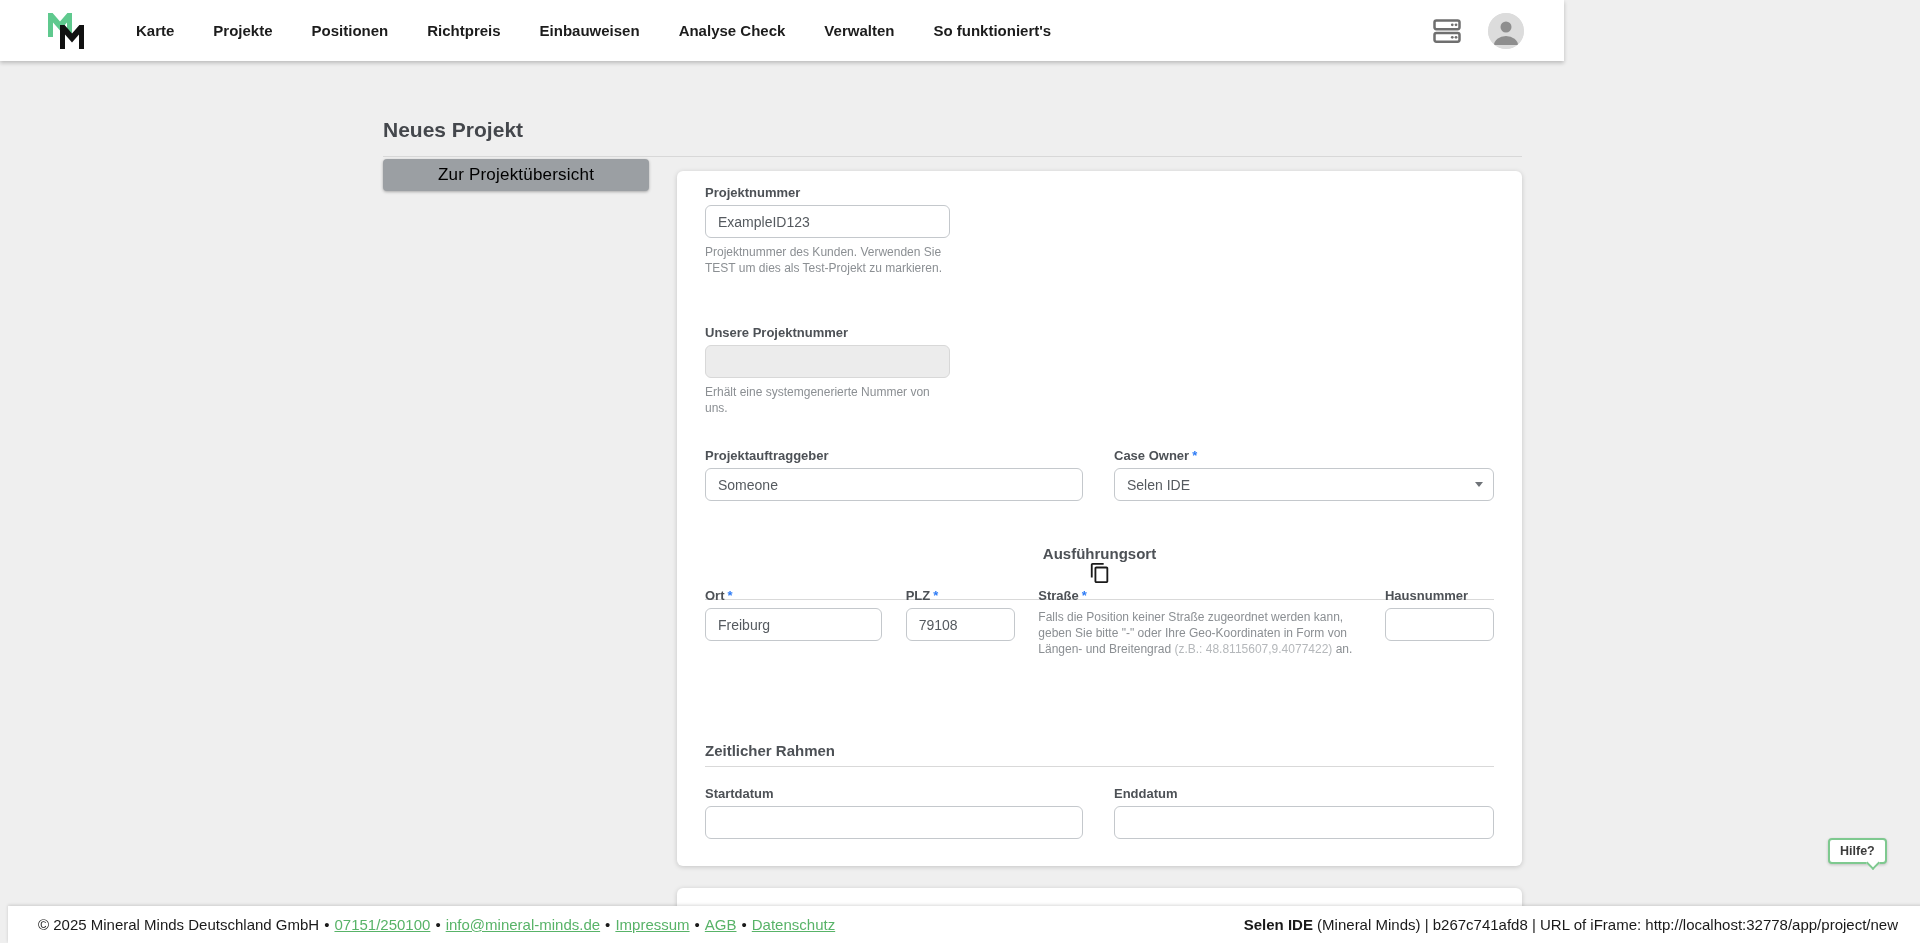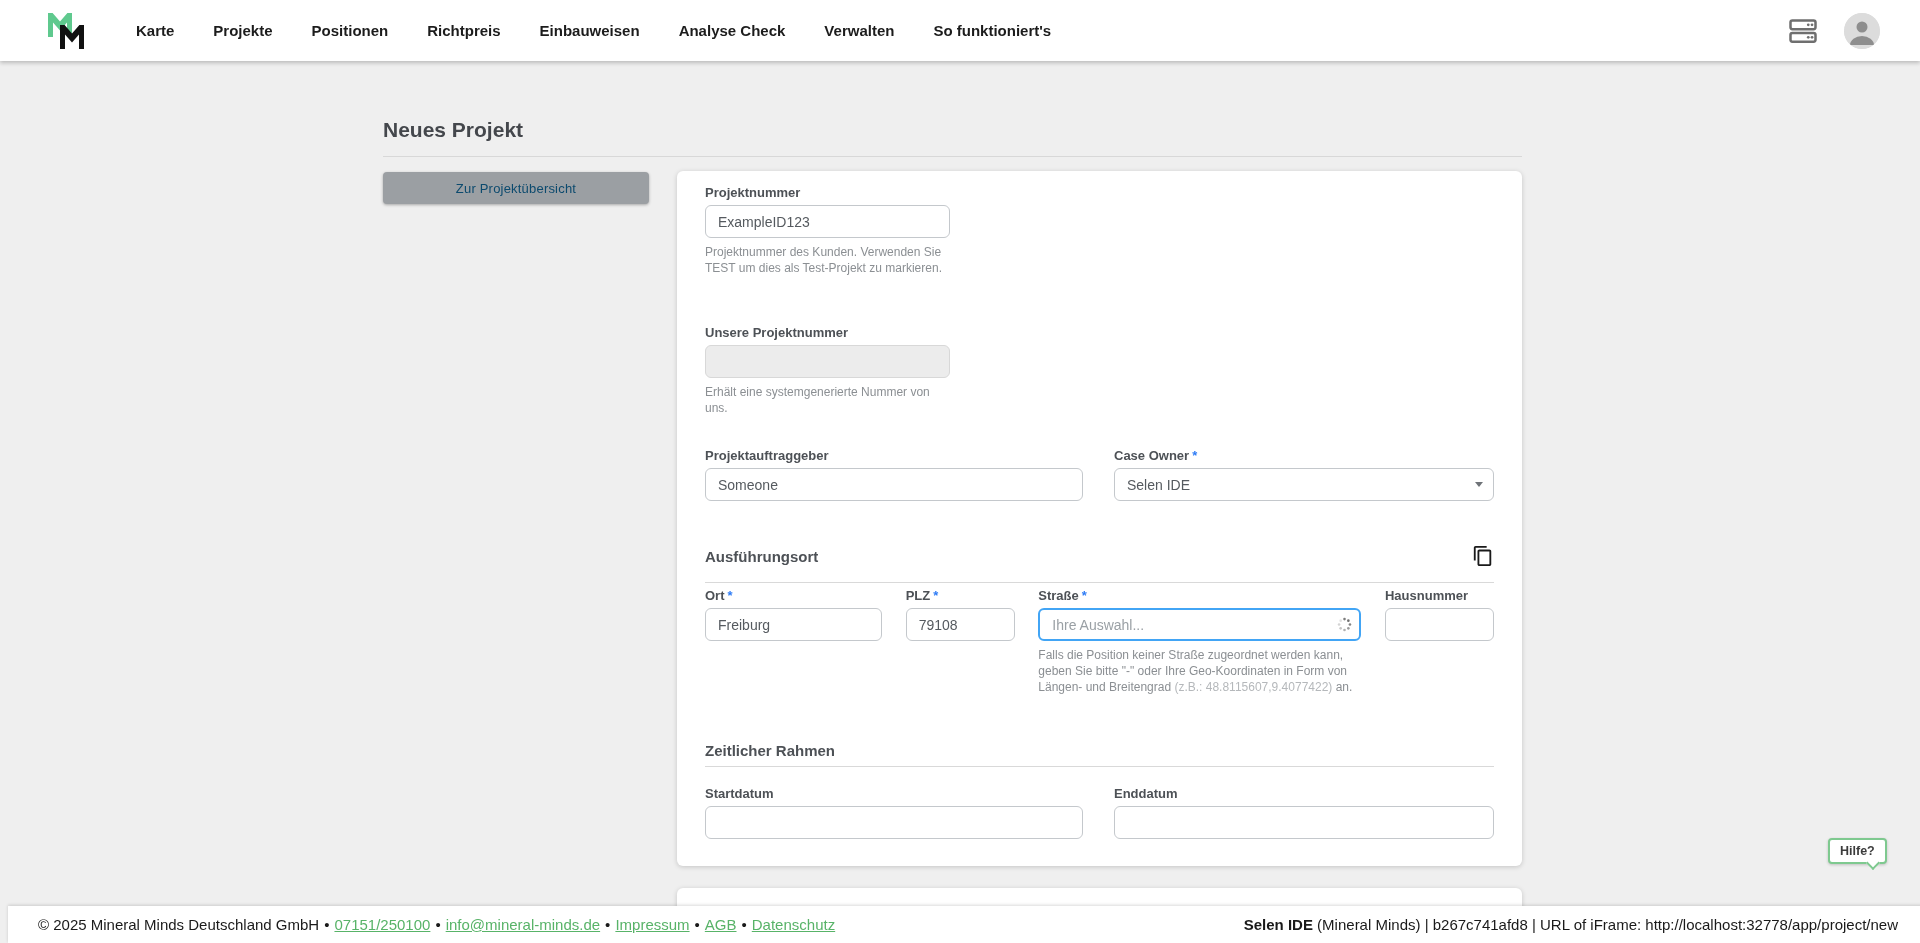--- a/index.html
+++ b/index.html
@@ -1,34 +1,34 @@
 <!DOCTYPE html>
 <html><head>
 <meta charset="utf-8">
 <style>
   * { margin:0; padding:0; box-sizing:border-box; }
   html,body { width:1920px; height:943px; }
   body { font-family:"Liberation Sans", sans-serif; background:#efefef; position:relative; overflow:hidden; }
 
   
-  .navbar { position:absolute; top:0; left:0; width:1920px; height:61px; background:#ffffff;
+  .navbar { position:absolute; top:0; left:0; width:1564px; height:61px; background:#ffffff;
             box-shadow:0 2px 4px rgba(0,0,0,.22); display:flex; align-items:center; z-index:30; }
   .logo { margin-left:42px; width:44px; height:40px; display:flex; align-items:center; cursor:pointer; }
   .nav-items { display:flex; align-items:center; gap:39px; margin-left:50px; }
   .nav-item { font-size:15px; font-weight:600; color:#1c1c1c; text-decoration:none; cursor:pointer; white-space:nowrap; }
   .nav-right { margin-left:auto; margin-right:40px; display:flex; align-items:center; gap:26px; }
   .icon-btn { cursor:pointer; display:flex; align-items:center; }
   .avatar { width:36px; height:36px; border-radius:50%; background:#dcdcdc; overflow:hidden; display:flex; align-items:center; justify-content:center; cursor:pointer; }
 
   
   .content { position:absolute; left:383px; top:61px; width:1139px; }
   .page-title { font-size:21px; font-weight:700; color:#44474c; margin-top:57px; }
   .title-divider { margin-top:14px; border:none; border-top:1px solid #d8d8d8; width:1139px; }
-  .back-btn { margin-top:15px; width:266px; height:32px; background:#9b9fa3; color:#0c4a6e; border:none;
-              border-radius:4px; font-size:13px; font-family:"Liberation Sans",sans-serif; cursor:pointer;
+  .back-btn { margin-top:2px; width:266px; height:32px; background:#9b9fa3; color:#000000; border:none;
+              border-radius:4px; font-size:17px; font-family:"Liberation Sans",sans-serif; cursor:pointer;
               box-shadow:0 1px 3px rgba(0,0,0,.3); letter-spacing:.2px; }
 
   
   .card { position:absolute; left:677px; top:171px; width:845px; height:695px; background:#ffffff;
           border-radius:6px; box-shadow:0 1px 5px rgba(0,0,0,.18); z-index:5; }
   .card2 { position:absolute; left:677px; top:888px; width:845px; height:46px; background:#ffffff;
            border-radius:6px 6px 0 0; box-shadow:0 1px 5px rgba(0,0,0,.18); z-index:5; }
 
   .row { position:absolute; left:28px; width:789px; display:flex; justify-content:space-between; align-items:flex-start; }
   .r1 { top:14px; } .r2 { top:154px; } .r3 { top:277px; }
@@ -42,21 +42,21 @@
   .field input::placeholder { color:#9aa0a5; }
   .helper { margin-top:6px; font-size:12px; line-height:16px; color:#8b8f93; }
   .muted { color:#b5b8bb; }
 
   .select-box { display:flex; align-items:center; justify-content:space-between; cursor:pointer; }
   .select-arrow { width:0; height:0; border-left:4.5px solid transparent; border-right:4.5px solid transparent;
                   border-top:5px solid #6f7378; margin-right:-2px; }
 
   .sec-header { position:absolute; left:28px; width:789px; display:flex; align-items:center;
                 justify-content:space-between; border-bottom:1px solid #d9d9d9; }
-  .h1.sec-header { padding-bottom:15px; }
+  .h1.sec-header { padding-bottom:15px;flex-direction:column; }
   .h2.sec-header { padding-bottom:7px; }
   .sec-title { font-size:15px; font-weight:700; color:#4d5156; }
   .copy-btn { cursor:pointer; display:flex; }
 
   .input-wrap { position:relative; }
   .focus-input { border:2px solid #42a5f5 !important; }
   .spinner { position:absolute; right:9px; top:9px; }
 
   
   .help-bubble { position:absolute; left:1820px; top:838px; z-index:40; background:#ffffff;
@@ -167,35 +167,20 @@
     <div class="field" style="width:177px">
       <label><span>Ort</span><span class="req">*</span></label>
       <input type="text" value="Freiburg" style="">
     </div>
     <div class="field" style="width:109px">
       <label><span>PLZ</span><span class="req">*</span></label>
       <input type="text" value="79108" style="">
     </div>
     <div class="field" style="width:323px">
       <label><span>Straße</span><span class="req">*</span></label>
-      <div class="input-wrap">
-        <input type="text" class="focus-input" placeholder="Ihre Auswahl..." style="">
-        <span class="spinner">
-          <svg width="15" height="15" viewBox="0 0 16 16" fill="#6f6f6f">
-            <circle cx="8" cy="2.2" r="1.4" opacity="0.9"></circle>
-            <circle cx="12.1" cy="3.9" r="1.4" opacity="1"></circle>
-            <circle cx="13.8" cy="8" r="1.4" opacity="0.85"></circle>
-            <circle cx="12.1" cy="12.1" r="1.4" opacity="0.7"></circle>
-            <circle cx="8" cy="13.8" r="1.4" opacity="0.55"></circle>
-            <circle cx="3.9" cy="12.1" r="1.4" opacity="0.4"></circle>
-            <circle cx="2.2" cy="8" r="1.4" opacity="0.3"></circle>
-            <circle cx="3.9" cy="3.9" r="1.4" opacity="0.2"></circle>
-          </svg>
-        </span>
-      </div>
       <p class="helper"><span>Falls die Position keiner Straße zugeordnet werden kann, geben Sie bitte "-" oder Ihre Geo-Koordinaten in Form von Längen- und Breitengrad </span><span class="muted">(z.B.: 48.8115607,9.4077422)</span><span> an.</span></p>
     </div>
     <div class="field" style="width:109px">
       <label>Hausnummer</label>
       <input type="text" value="" style="">
     </div>
   </div>
 
   <div class="sec-header h2">
     <span class="sec-title">Zeitlicher Rahmen</span>

